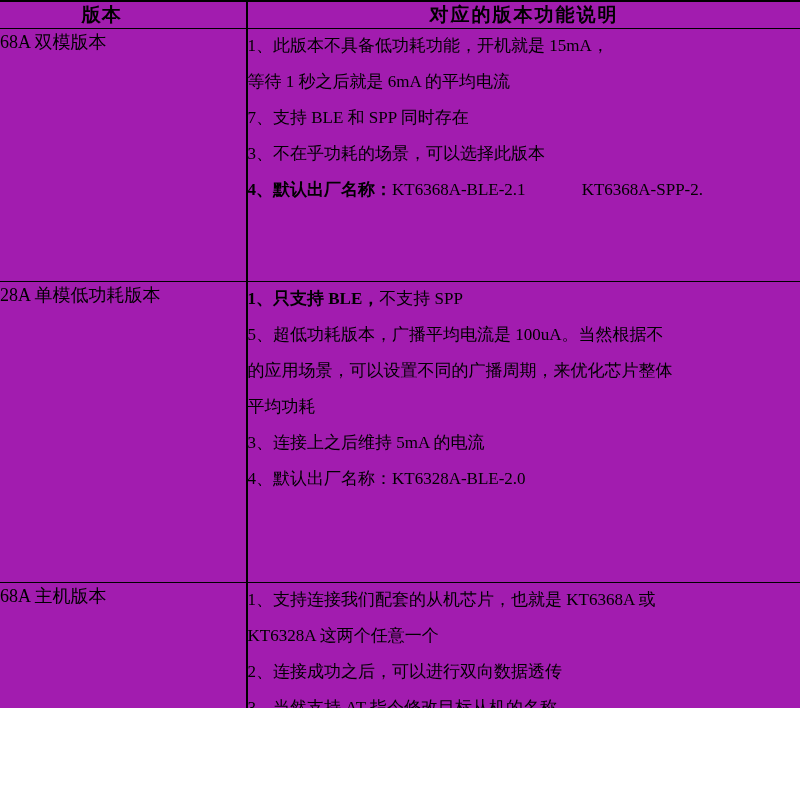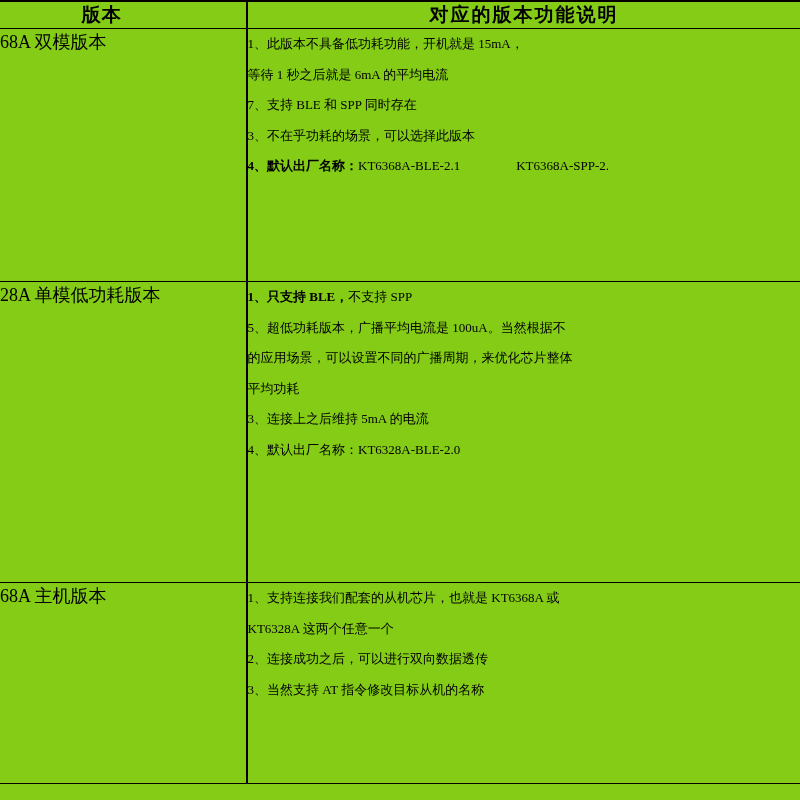--- a/index.html
+++ b/index.html
@@ -10,22 +10,22 @@
   body {
     width: 800px;
     height: 800px;
     overflow: hidden;
     font-family: "Liberation Serif", "DejaVu Serif", serif;
     color: #000000;
   }
   .page {
     position: relative;
     width: 800px;
-    height: 800px;
-    background: #84cc16;
+    height: 708px;
+    background: #a21caf;
     overflow: hidden;
   }
   table.version-table {
     border-collapse: collapse;
     table-layout: fixed;
     width: 845px;          
     margin-left: -45px;    
     border-top: 2px solid #000;
   }
   table.version-table col.c1 { width: 290px; }
@@ -52,21 +52,21 @@
   }
   .hdr.c2 { letter-spacing: 2px; }
 
   .cell-left {
     font-size: 18px;
     padding: 16px 6px 10px 6px;
     line-height: 1.5;
     white-space: nowrap;
   }
   .cell-right {
-    font-size: 13px;
+    font-size: 17px;
     padding: 14px 10px 10px 14px;
     line-height: 1.0;
   }
   .cell-right p {
     margin: 0 0 0 0;
     padding: 6px 0 7px 0;
     white-space: nowrap;
     line-height: 1.35;
   }
   .cell-right p.b { font-weight: normal; }

